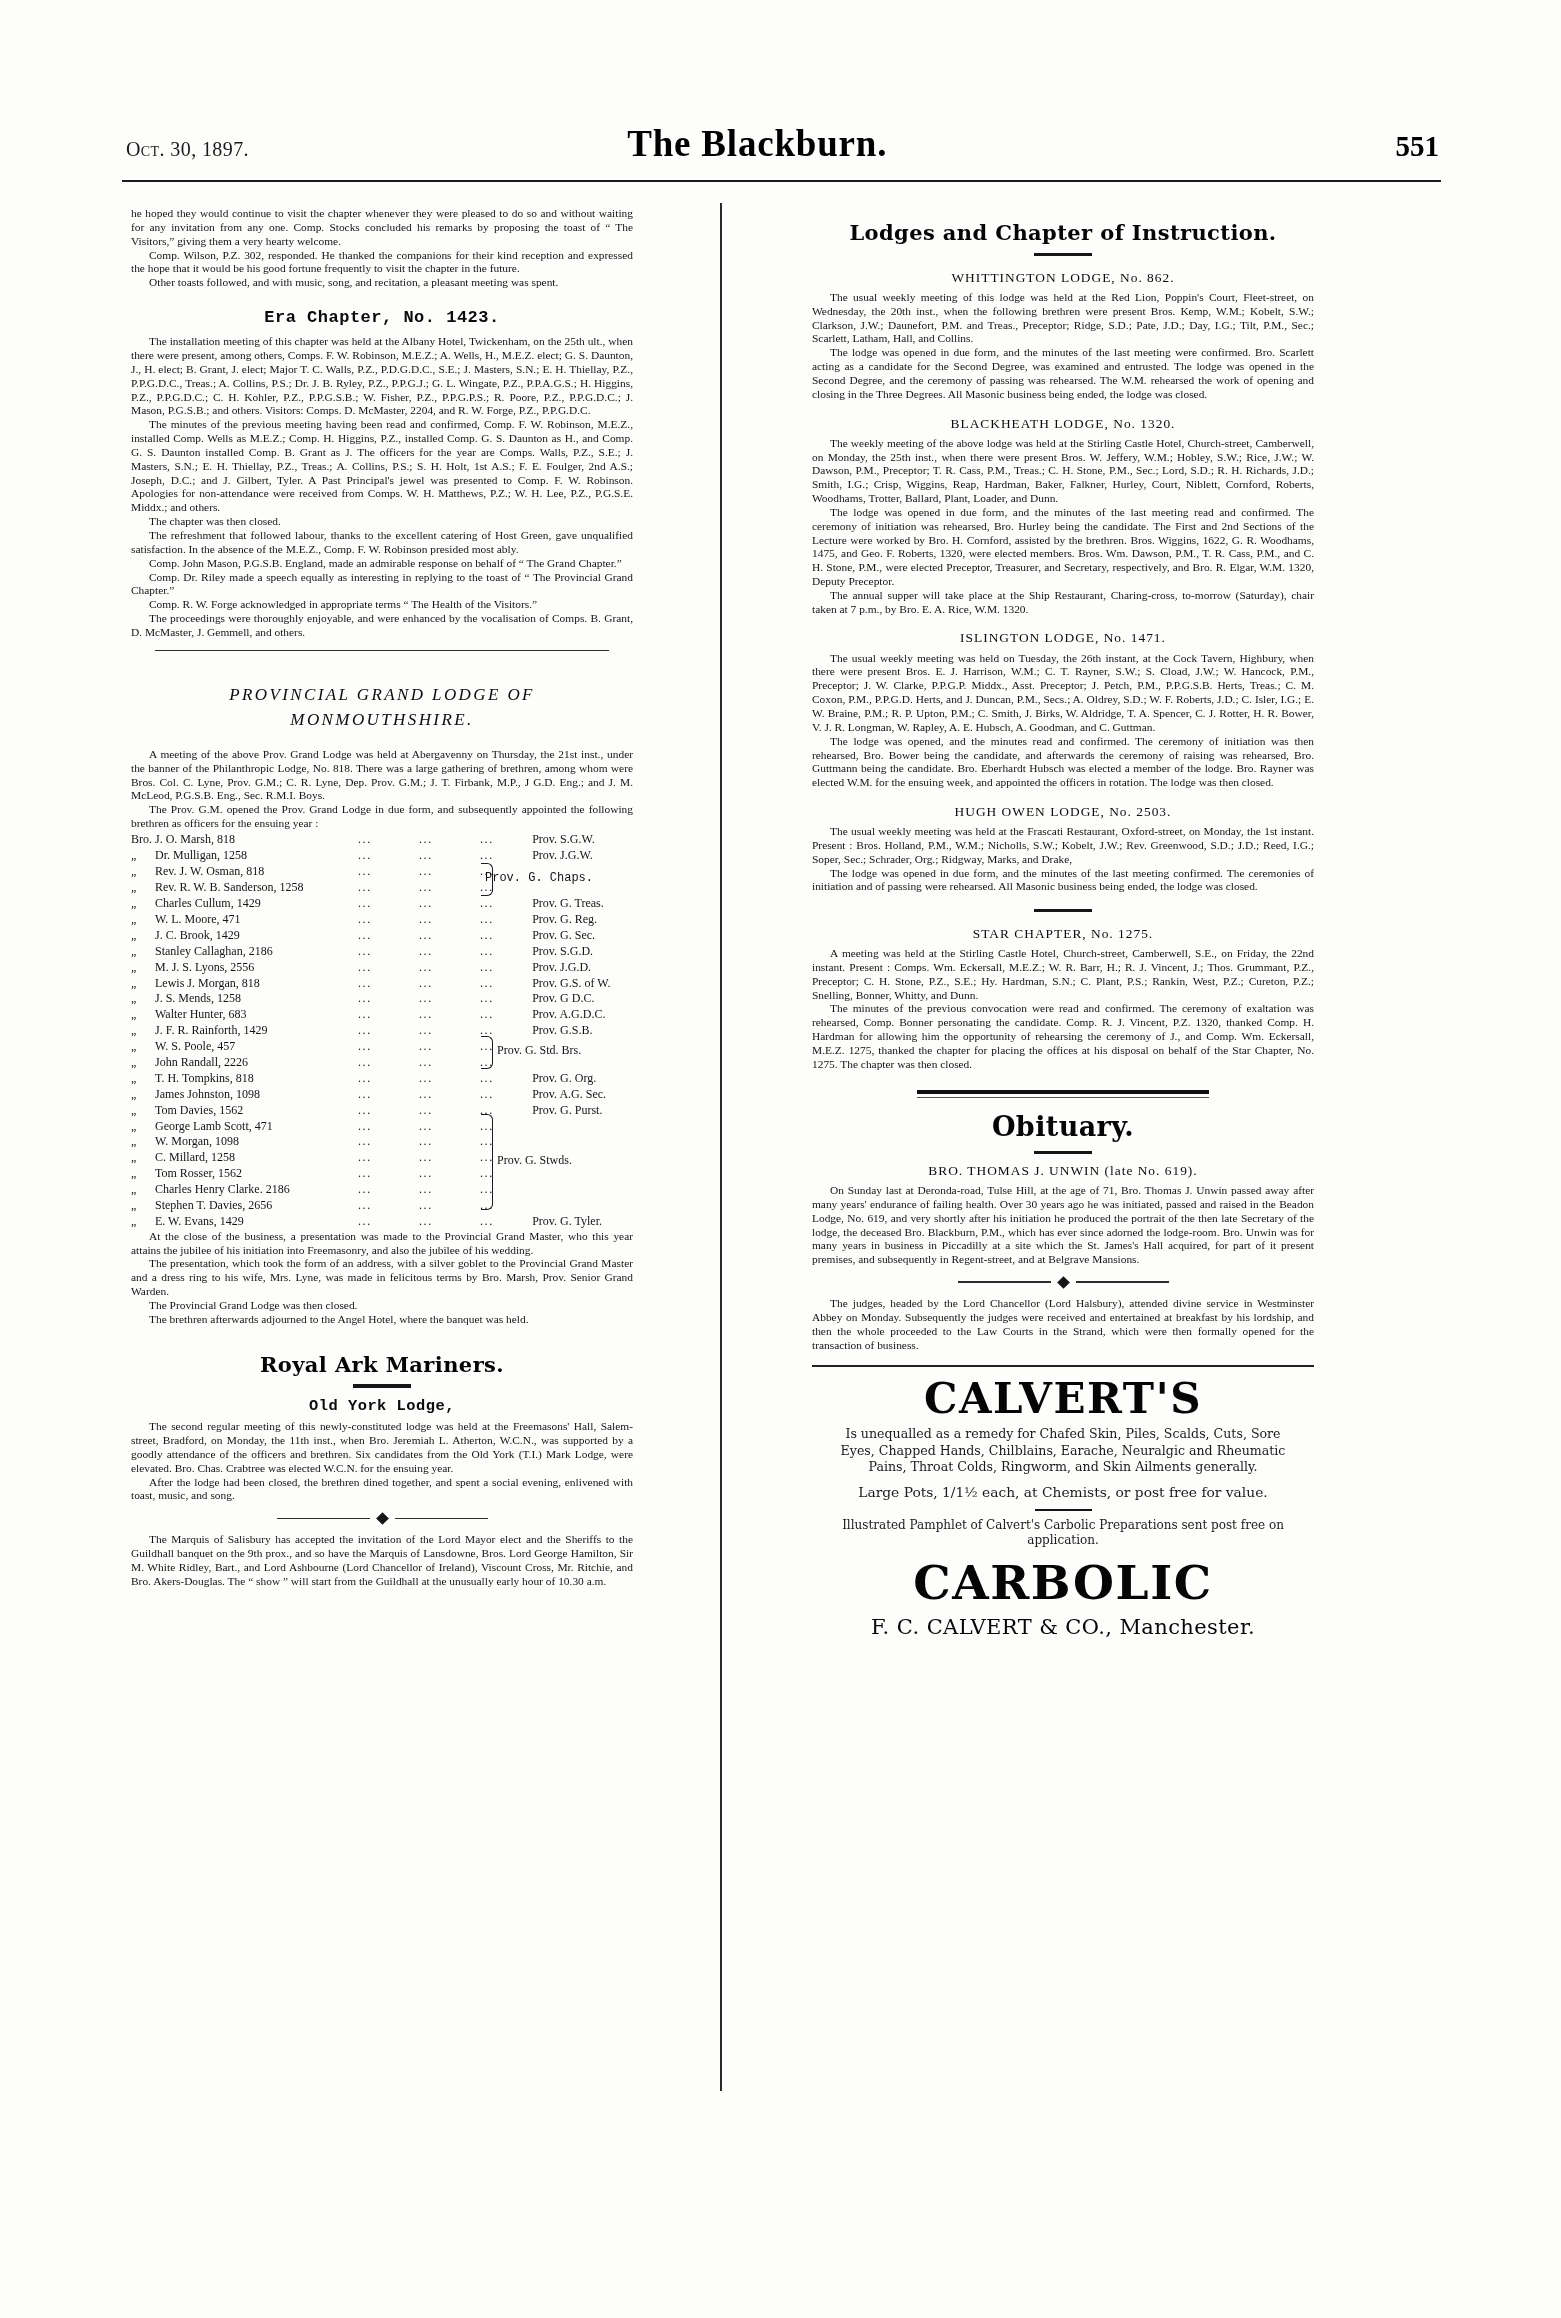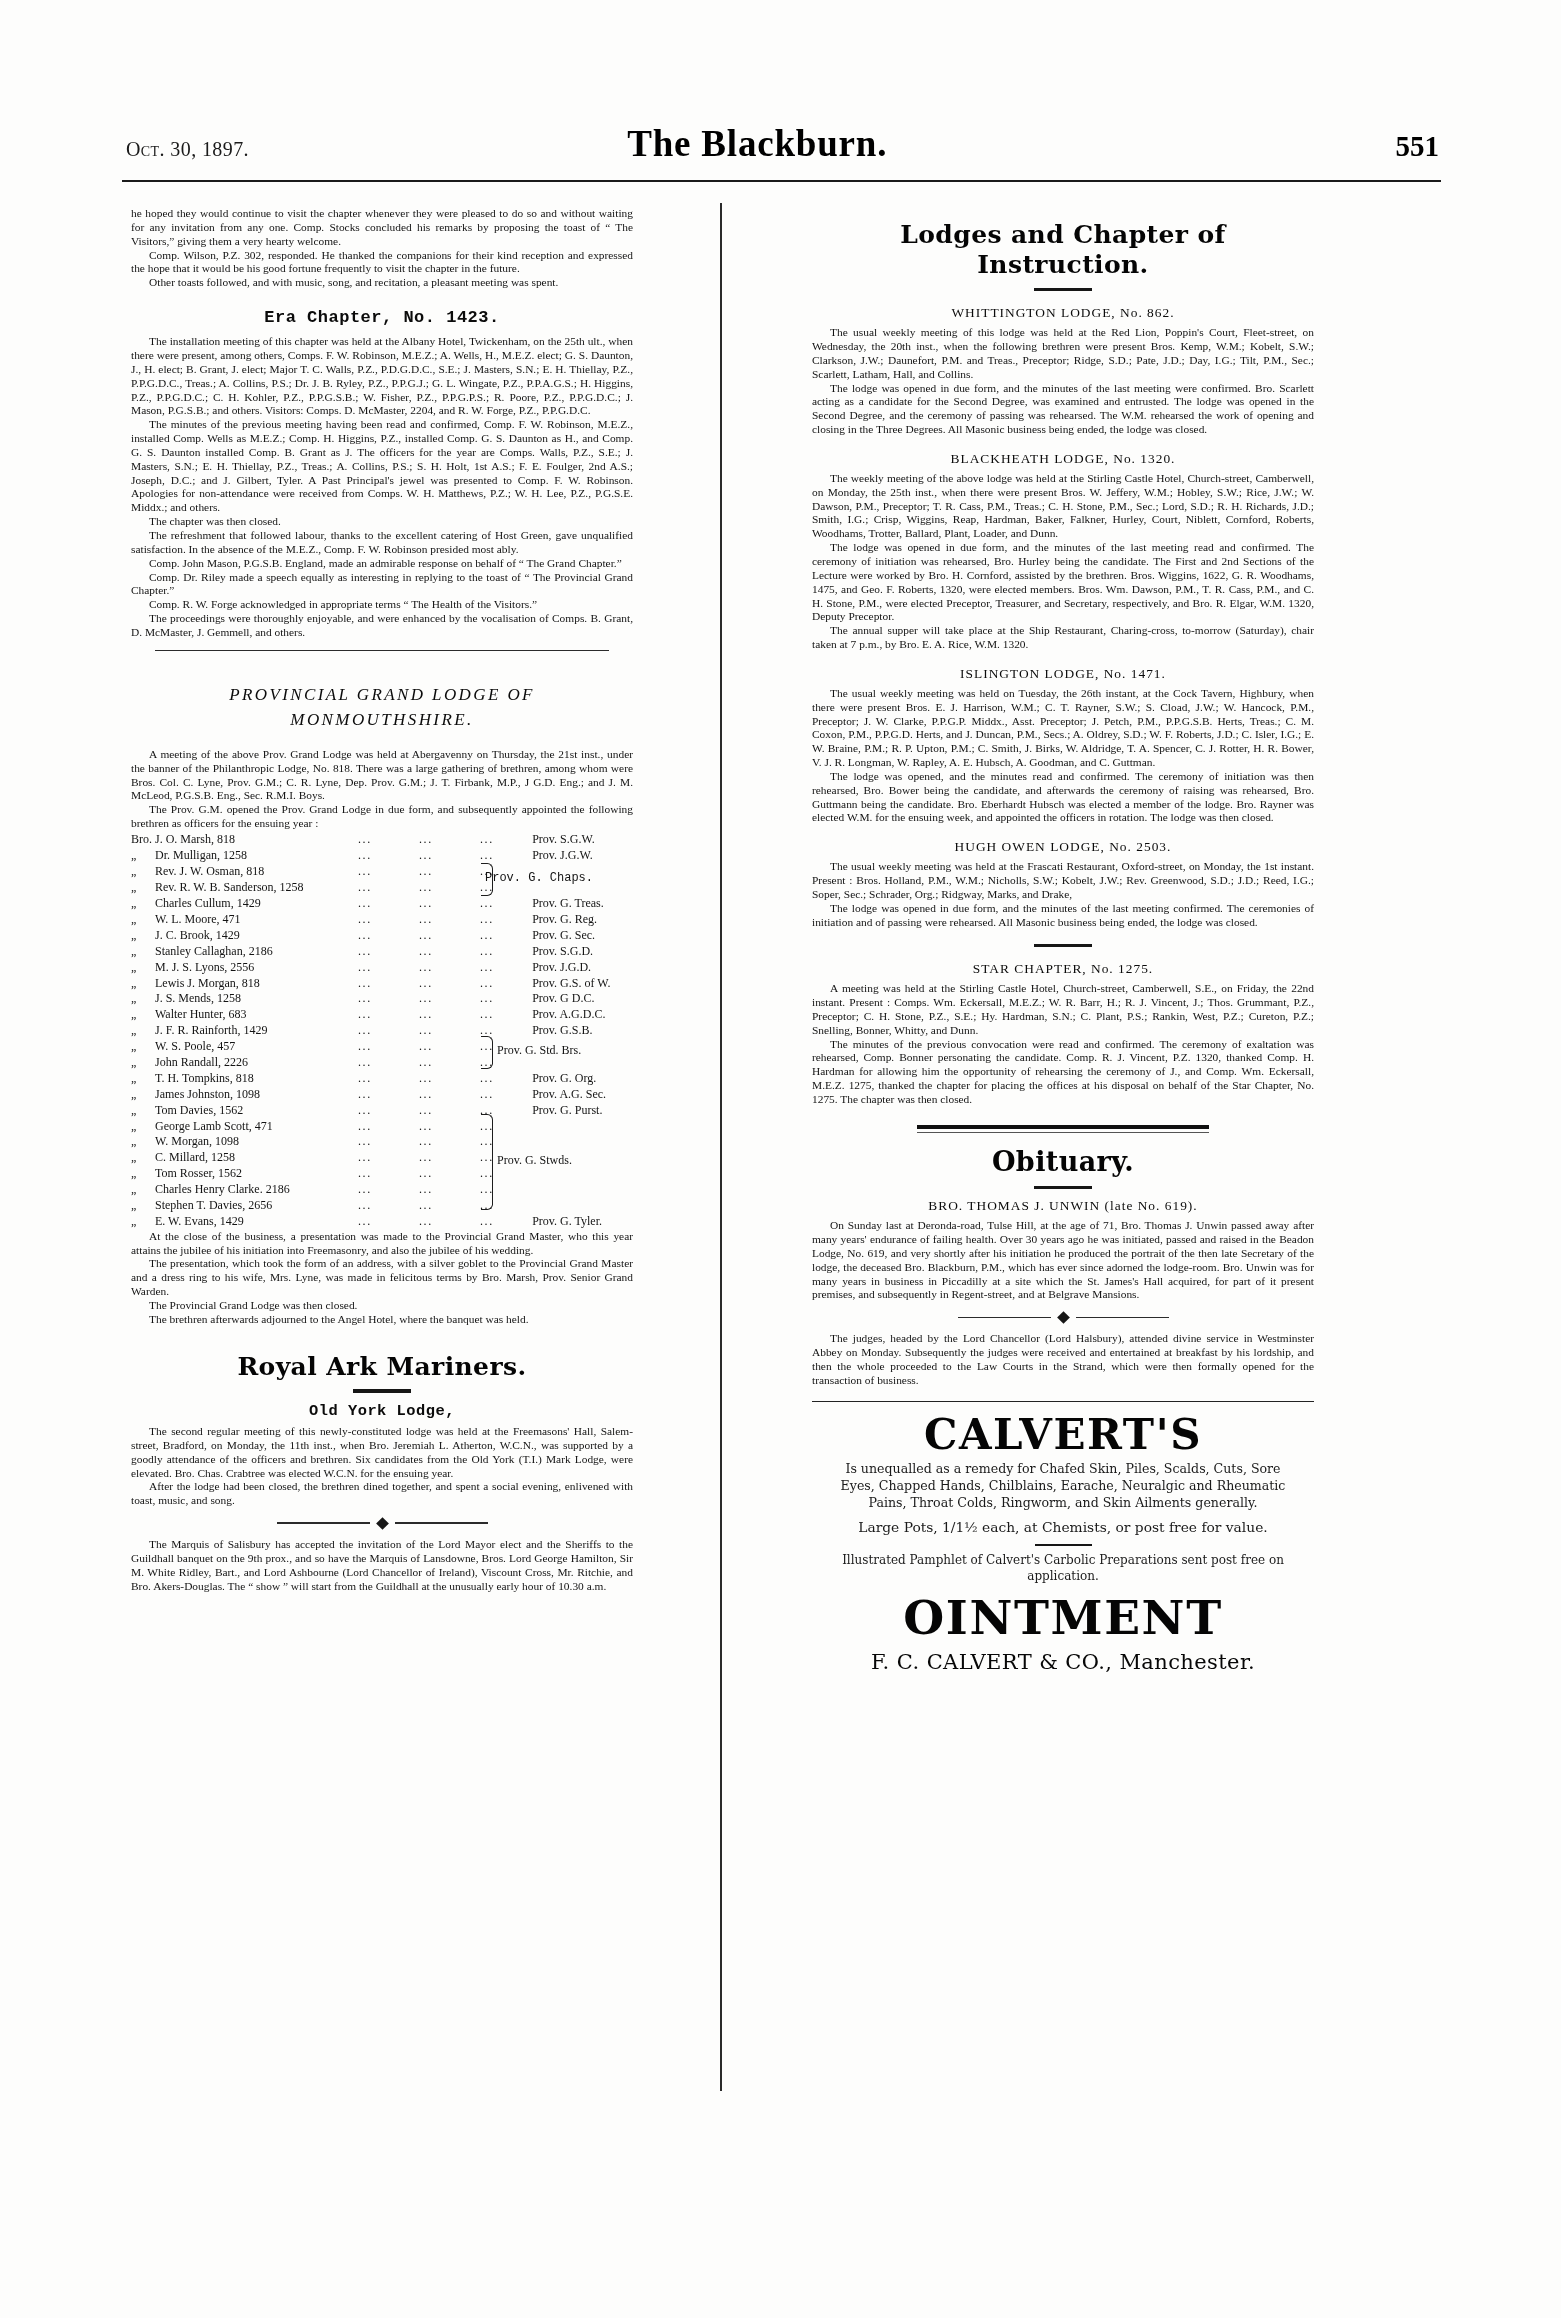--- a/index.html
+++ b/index.html
@@ -91,21 +91,21 @@
     margin: 0;
     text-indent: 18px;
   }
   p.noindent { text-indent: 0; }
 
   
   .h-section-gothic {
     text-align: center;
     font-family: "DejaVu Serif", serif;
     font-weight: 700;
-    font-size: 25px;
+    font-size: 21px;
     letter-spacing: 0.4px;
     margin: 13px 0 4.9px 0;
     color: #050505;
     font-style: normal;
   }
   .h-chapter {
     text-align: center;
     font-size: 17px;
     font-weight: 700;
     letter-spacing: 0.5px;
@@ -562,19 +562,19 @@
 
     <p>The judges, headed by the Lord Chancellor (Lord Halsbury), attended divine service in Westminster Abbey on Monday. Subsequently the judges were received and entertained at breakfast by his lordship, and then the whole proceeded to the Law Courts in the Strand, which were then formally opened for the transaction of business.</p>
 
     <div class="rule-fullcol"></div>
     <div class="ad">
       <div class="ad-word ad-calverts">CALVERT'S</div>
       <div class="ad-body">Is unequalled as a remedy for Chafed Skin, Piles, Scalds, Cuts, Sore Eyes, Chapped Hands, Chilblains, Earache, Neuralgic and Rheumatic Pains, Throat Colds, Ringworm, and Skin Ailments generally.</div>
       <div class="ad-price">Large Pots, 1/1½ each, at Chemists, or post free for value.</div>
       <div class="ad-rule"></div>
       <div class="ad-pamphlet">Illustrated Pamphlet of Calvert's Carbolic Preparations sent post free on application.</div>
-      <div class="ad-word ad-ointment">OINTMENT</div>
+      <div class="ad-word ad-ointment">CARBOLIC</div>
       <div class="ad-company">F. C. CALVERT &amp; CO., Manchester.</div>
     </div>
   </div>
 
 </div>
 
 
 </body></html>

